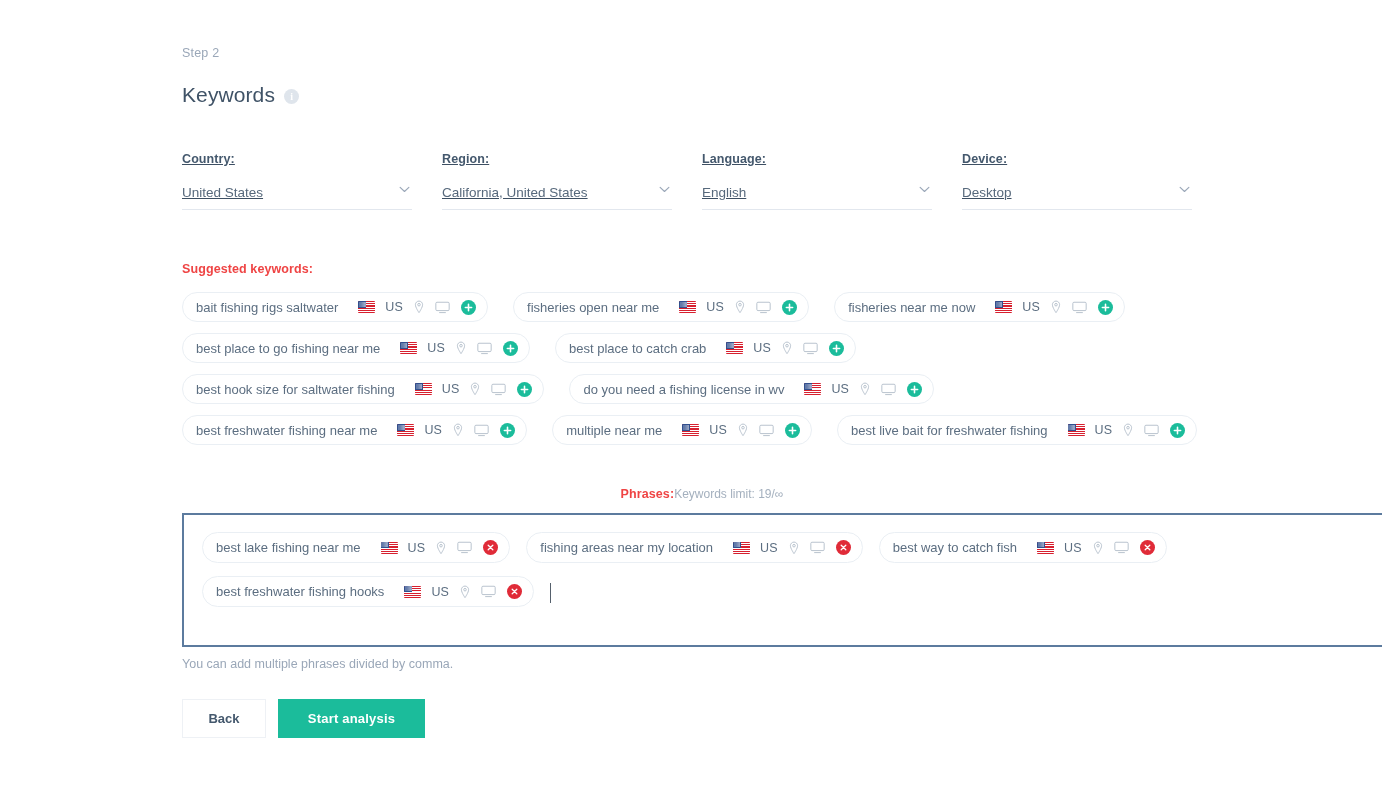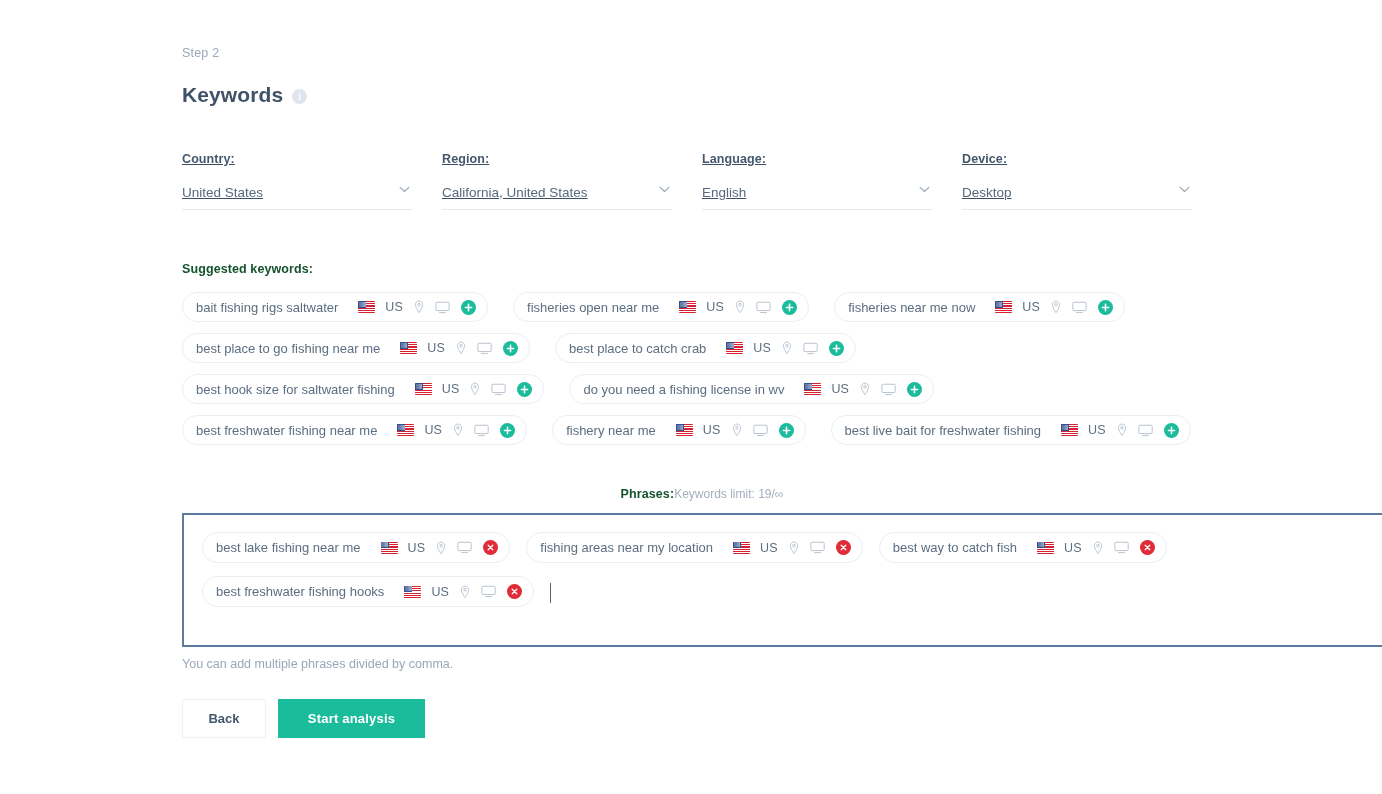--- a/index.html
+++ b/index.html
@@ -40,21 +40,21 @@
     line-height: 16px;
   }
   .title-row {
     display: flex;
     align-items: center;
     gap: 9px;
     margin-top: 22px;
   }
   .page-title {
     font-size: 21px;
-    font-weight: bold;
+    font-weight: normal;
     color: #3f5266;
     letter-spacing: .1px;
   }
   .info-icon {
     width: 15px;
     height: 15px;
     border-radius: 50%;
     background: #dfe5ec;
     color: #ffffff;
     font-size: 10px;
@@ -99,21 +99,21 @@
     width: 11px;
     height: 7px;
     pointer-events: none;
   }
   .chev svg { display: block; }
 
   
   .section-label {
     font-size: 12.5px;
     font-weight: bold;
-    color: #14532d;
+    color: #ef4444;
     letter-spacing: .1px;
   }
   .suggested-wrap { margin-top: 52px; }
   .chips {
     margin-top: 16px;
     display: flex;
     flex-wrap: wrap;
     gap: 11px 25px;
     max-width: 1045px;
   }
@@ -516,21 +516,21 @@
             </span>
             <span class="btn-plus">
               <span>
                 <svg viewBox="0 0 14 14" width="11" height="11">
                   <path d="M7 3 V11 M3 7 H11" stroke="#ffffff" stroke-width="2" stroke-linecap="round"></path>
                 </svg>
               </span>
             </span>
           </div>
           <div class="chip">
-            <span class="chip-text">fishery near me</span>
+            <span class="chip-text">multiple near me</span>
             <span class="flag"></span>
             <span class="cc">US</span>
             <span class="ic">
               <svg viewBox="0 0 14 16" width="12" height="14">
                 <path d="M7 1.1c-2.3 0-4.2 1.9-4.2 4.2 0 3.1 4.2 9.3 4.2 9.3s4.2-6.2 4.2-9.3C11.2 3 9.3 1.1 7 1.1z" fill="none" stroke="#b6c0cc" stroke-width="1.1"></path>
                 <circle cx="7" cy="5.3" r="1.5" fill="none" stroke="#b6c0cc" stroke-width="1.1"></circle>
               </svg>
             </span>
             <span class="ic">
               <svg viewBox="0 0 18 15" width="15" height="13">

